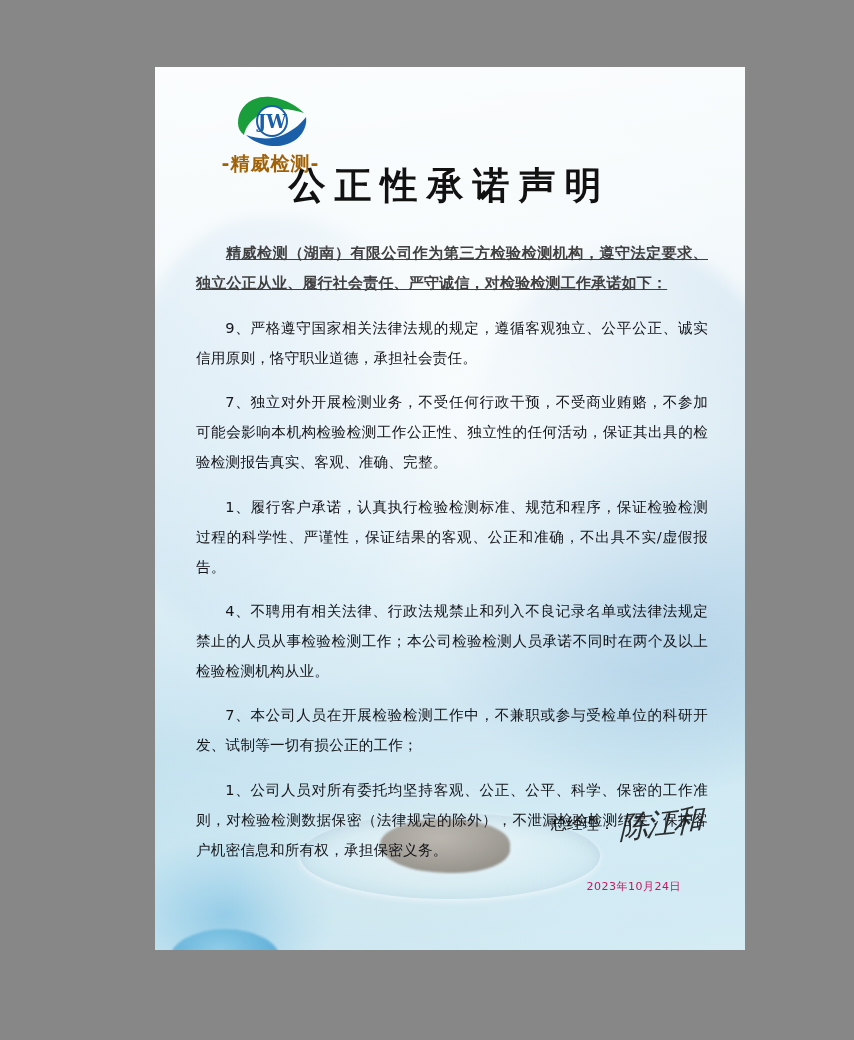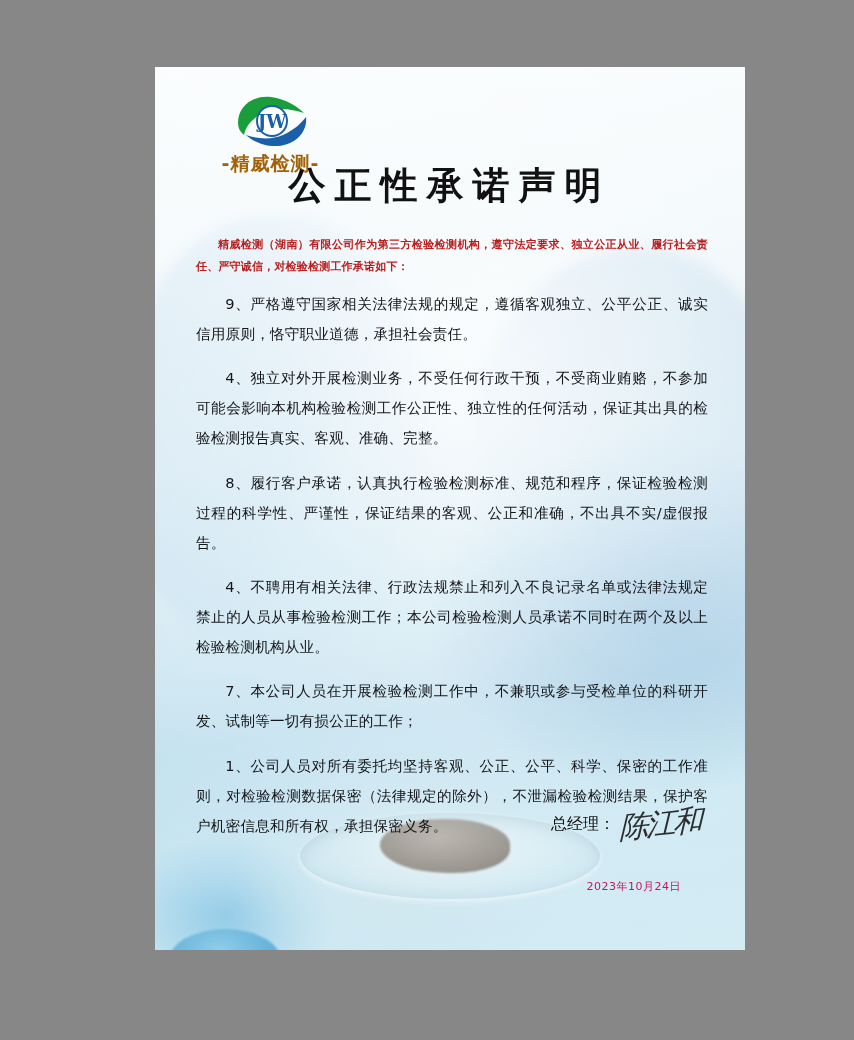--- a/index.html
+++ b/index.html
@@ -130,28 +130,29 @@
   }
 
   .body-text {
     position: absolute;
     left: 41px;
     right: 37px;
     top: 156px;
   }
 
   .lead {
-    font-size: 11px;
+    font-size: 15px;
     font-weight: bold;
     line-height: 2.0;
-    color: #b91c1c;
+    color: #404040;
     text-indent: 2em;
     text-align: justify;
     letter-spacing: 0.2px;
     font-family: "DejaVu Sans", "Liberation Sans", sans-serif;
+    text-decoration: underline;
   }
 
   .para {
     font-size: 14.6px;
     line-height: 2.05;
     color: #14161a;
     text-indent: 2em;
     text-align: justify;
     letter-spacing: 0.2px;
     margin-top: 2px;
@@ -221,22 +222,22 @@
         </svg>
       </div>
       <div class="logo-name">-精威检测-</div>
     </div>
 
     <div class="title">公正性承诺声明</div>
 
     <div class="body-text">
       <p class="lead">精威检测（湖南）有限公司作为第三方检验检测机构，遵守法定要求、独立公正从业、履行社会责任、严守诚信，对检验检测工作承诺如下：</p>
       <p class="para">9、严格遵守国家相关法律法规的规定，遵循客观独立、公平公正、诚实信用原则，恪守职业道德，承担社会责任。</p>
-      <p class="para">4、独立对外开展检测业务，不受任何行政干预，不受商业贿赂，不参加可能会影响本机构检验检测工作公正性、独立性的任何活动，保证其出具的检验检测报告真实、客观、准确、完整。</p>
-      <p class="para">8、履行客户承诺，认真执行检验检测标准、规范和程序，保证检验检测过程的科学性、严谨性，保证结果的客观、公正和准确，不出具不实/虚假报告。</p>
+      <p class="para">7、独立对外开展检测业务，不受任何行政干预，不受商业贿赂，不参加可能会影响本机构检验检测工作公正性、独立性的任何活动，保证其出具的检验检测报告真实、客观、准确、完整。</p>
+      <p class="para">1、履行客户承诺，认真执行检验检测标准、规范和程序，保证检验检测过程的科学性、严谨性，保证结果的客观、公正和准确，不出具不实/虚假报告。</p>
       <p class="para">4、不聘用有相关法律、行政法规禁止和列入不良记录名单或法律法规定禁止的人员从事检验检测工作；本公司检验检测人员承诺不同时在两个及以上检验检测机构从业。</p>
       <p class="para">7、本公司人员在开展检验检测工作中，不兼职或参与受检单位的科研开发、试制等一切有损公正的工作；</p>
       <p class="para">1、公司人员对所有委托均坚持客观、公正、公平、科学、保密的工作准则，对检验检测数据保密（法律规定的除外），不泄漏检验检测结果，保护客户机密信息和所有权，承担保密义务。</p>
     </div>
 
     <div class="sign-row">
       <span class="sign-label">总经理：</span>
       <span class="signature">陈江和</span>
     </div>
 

